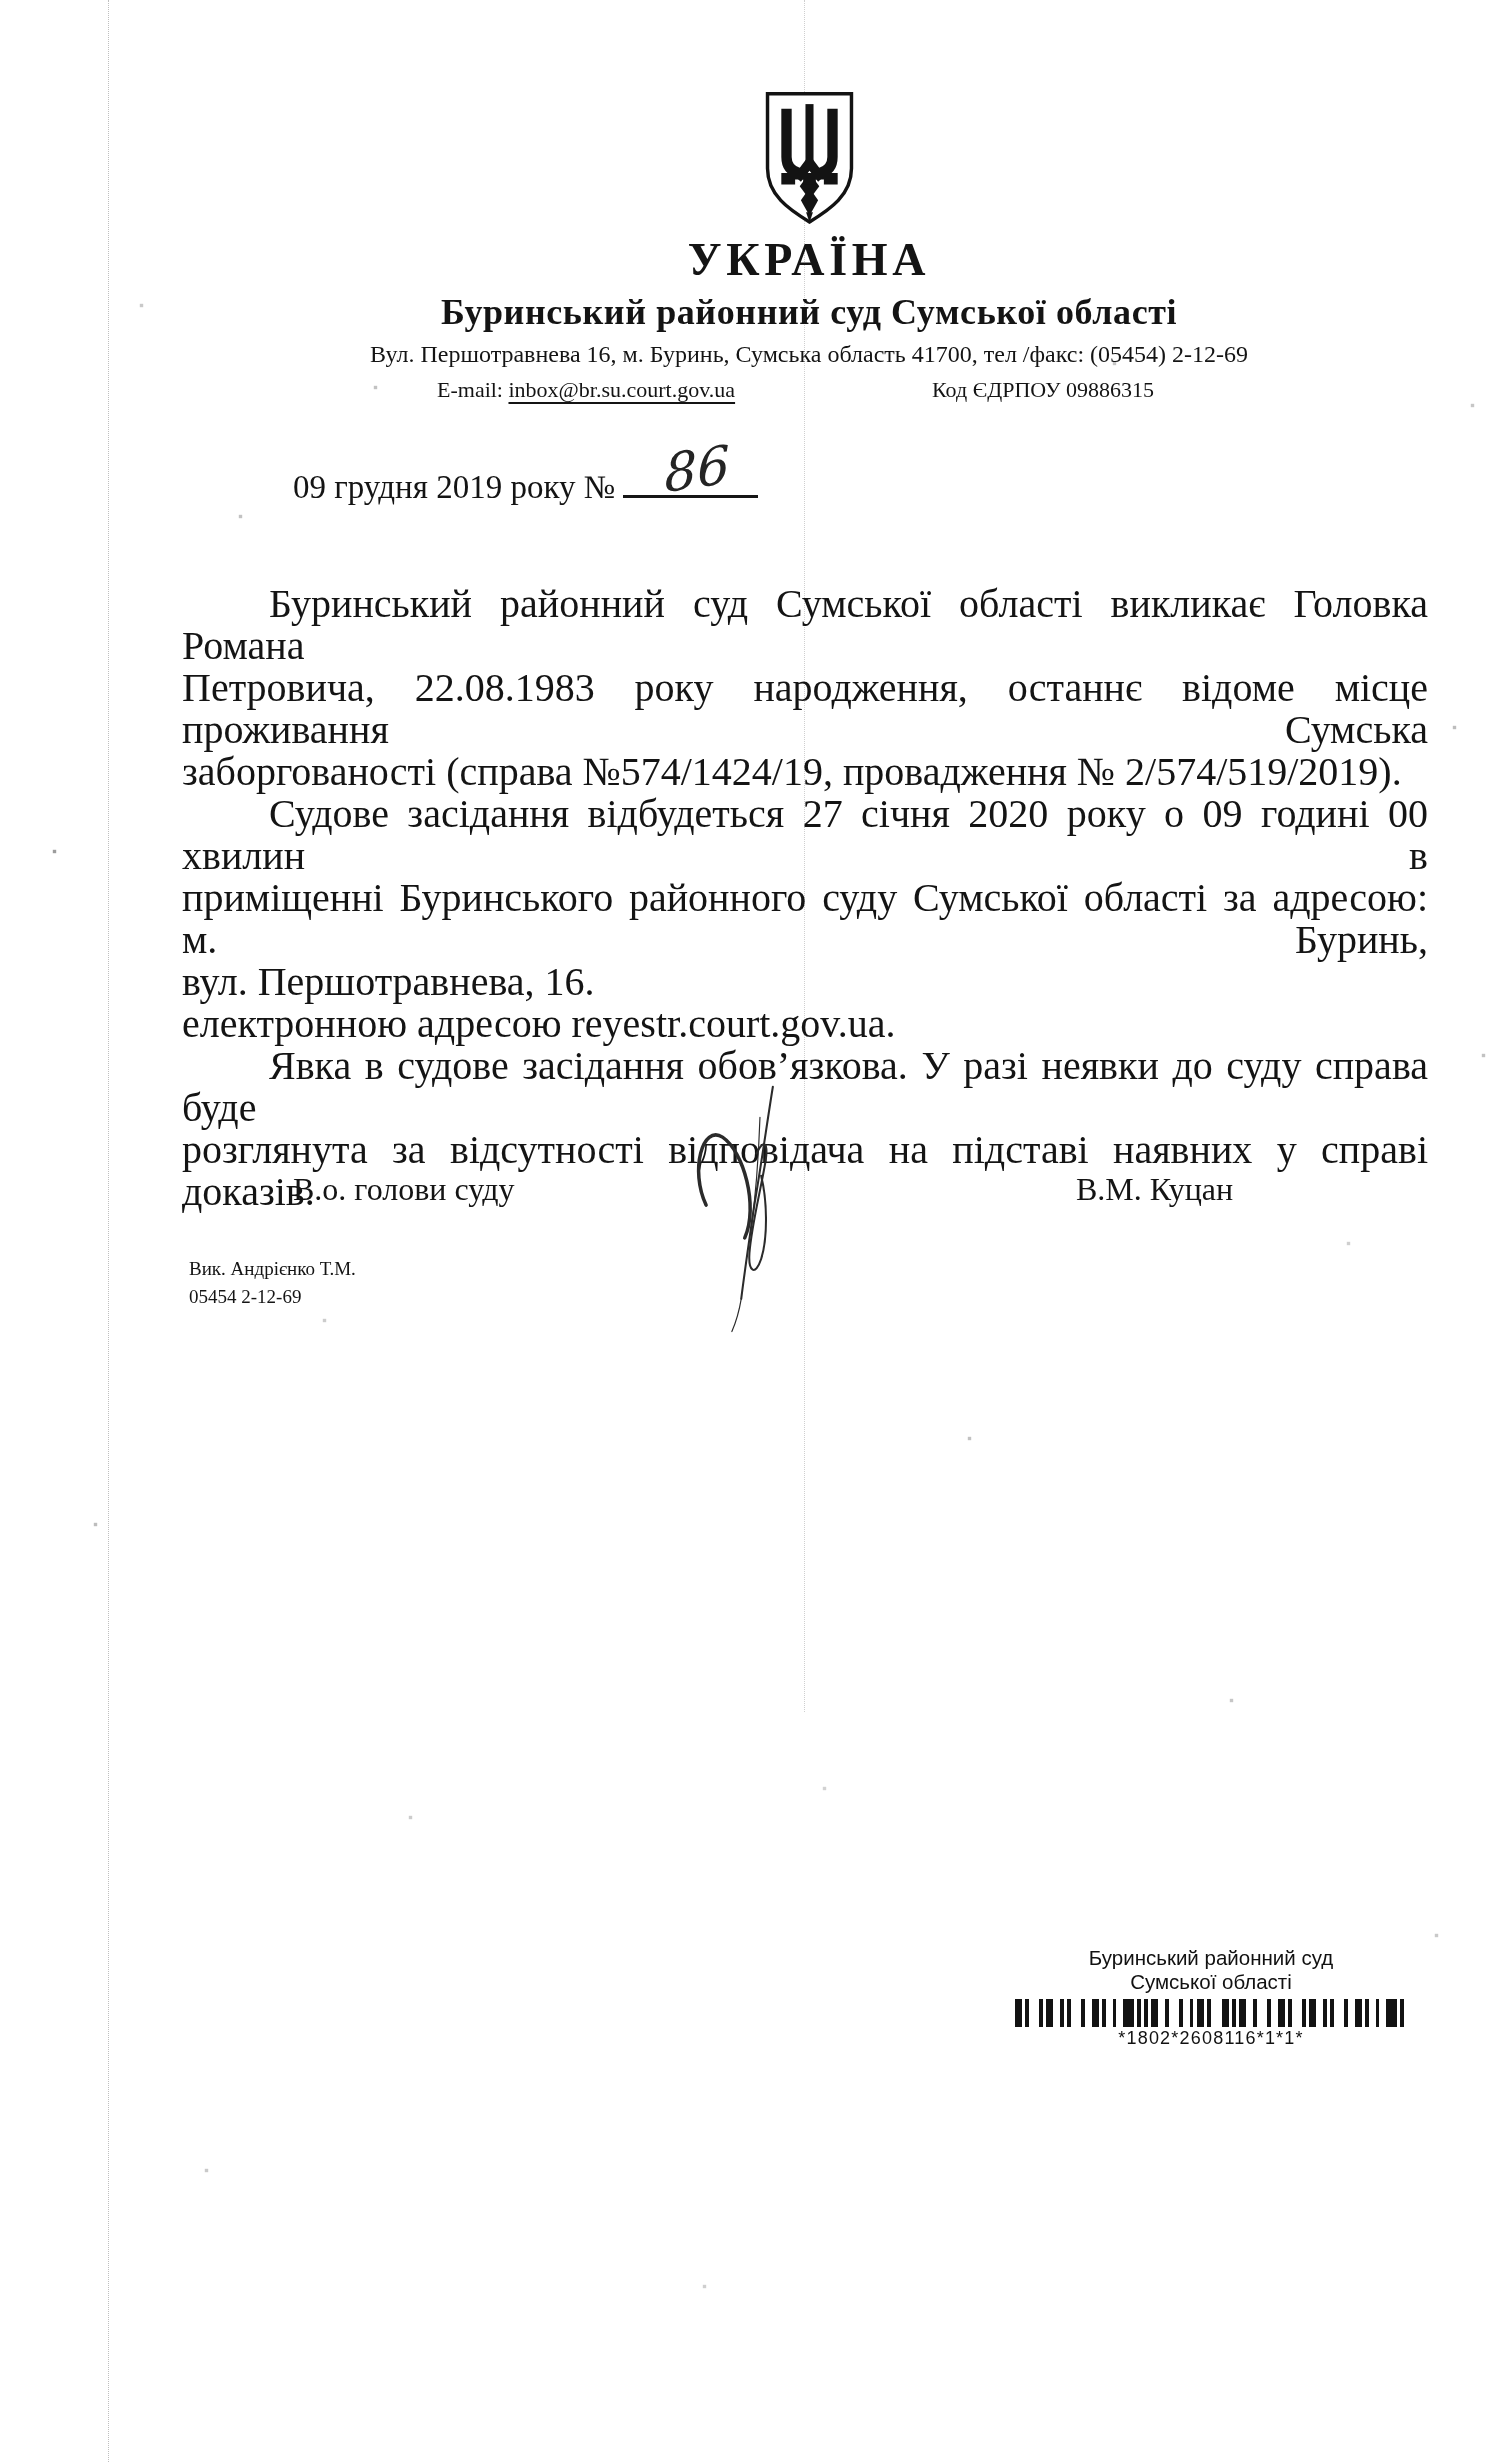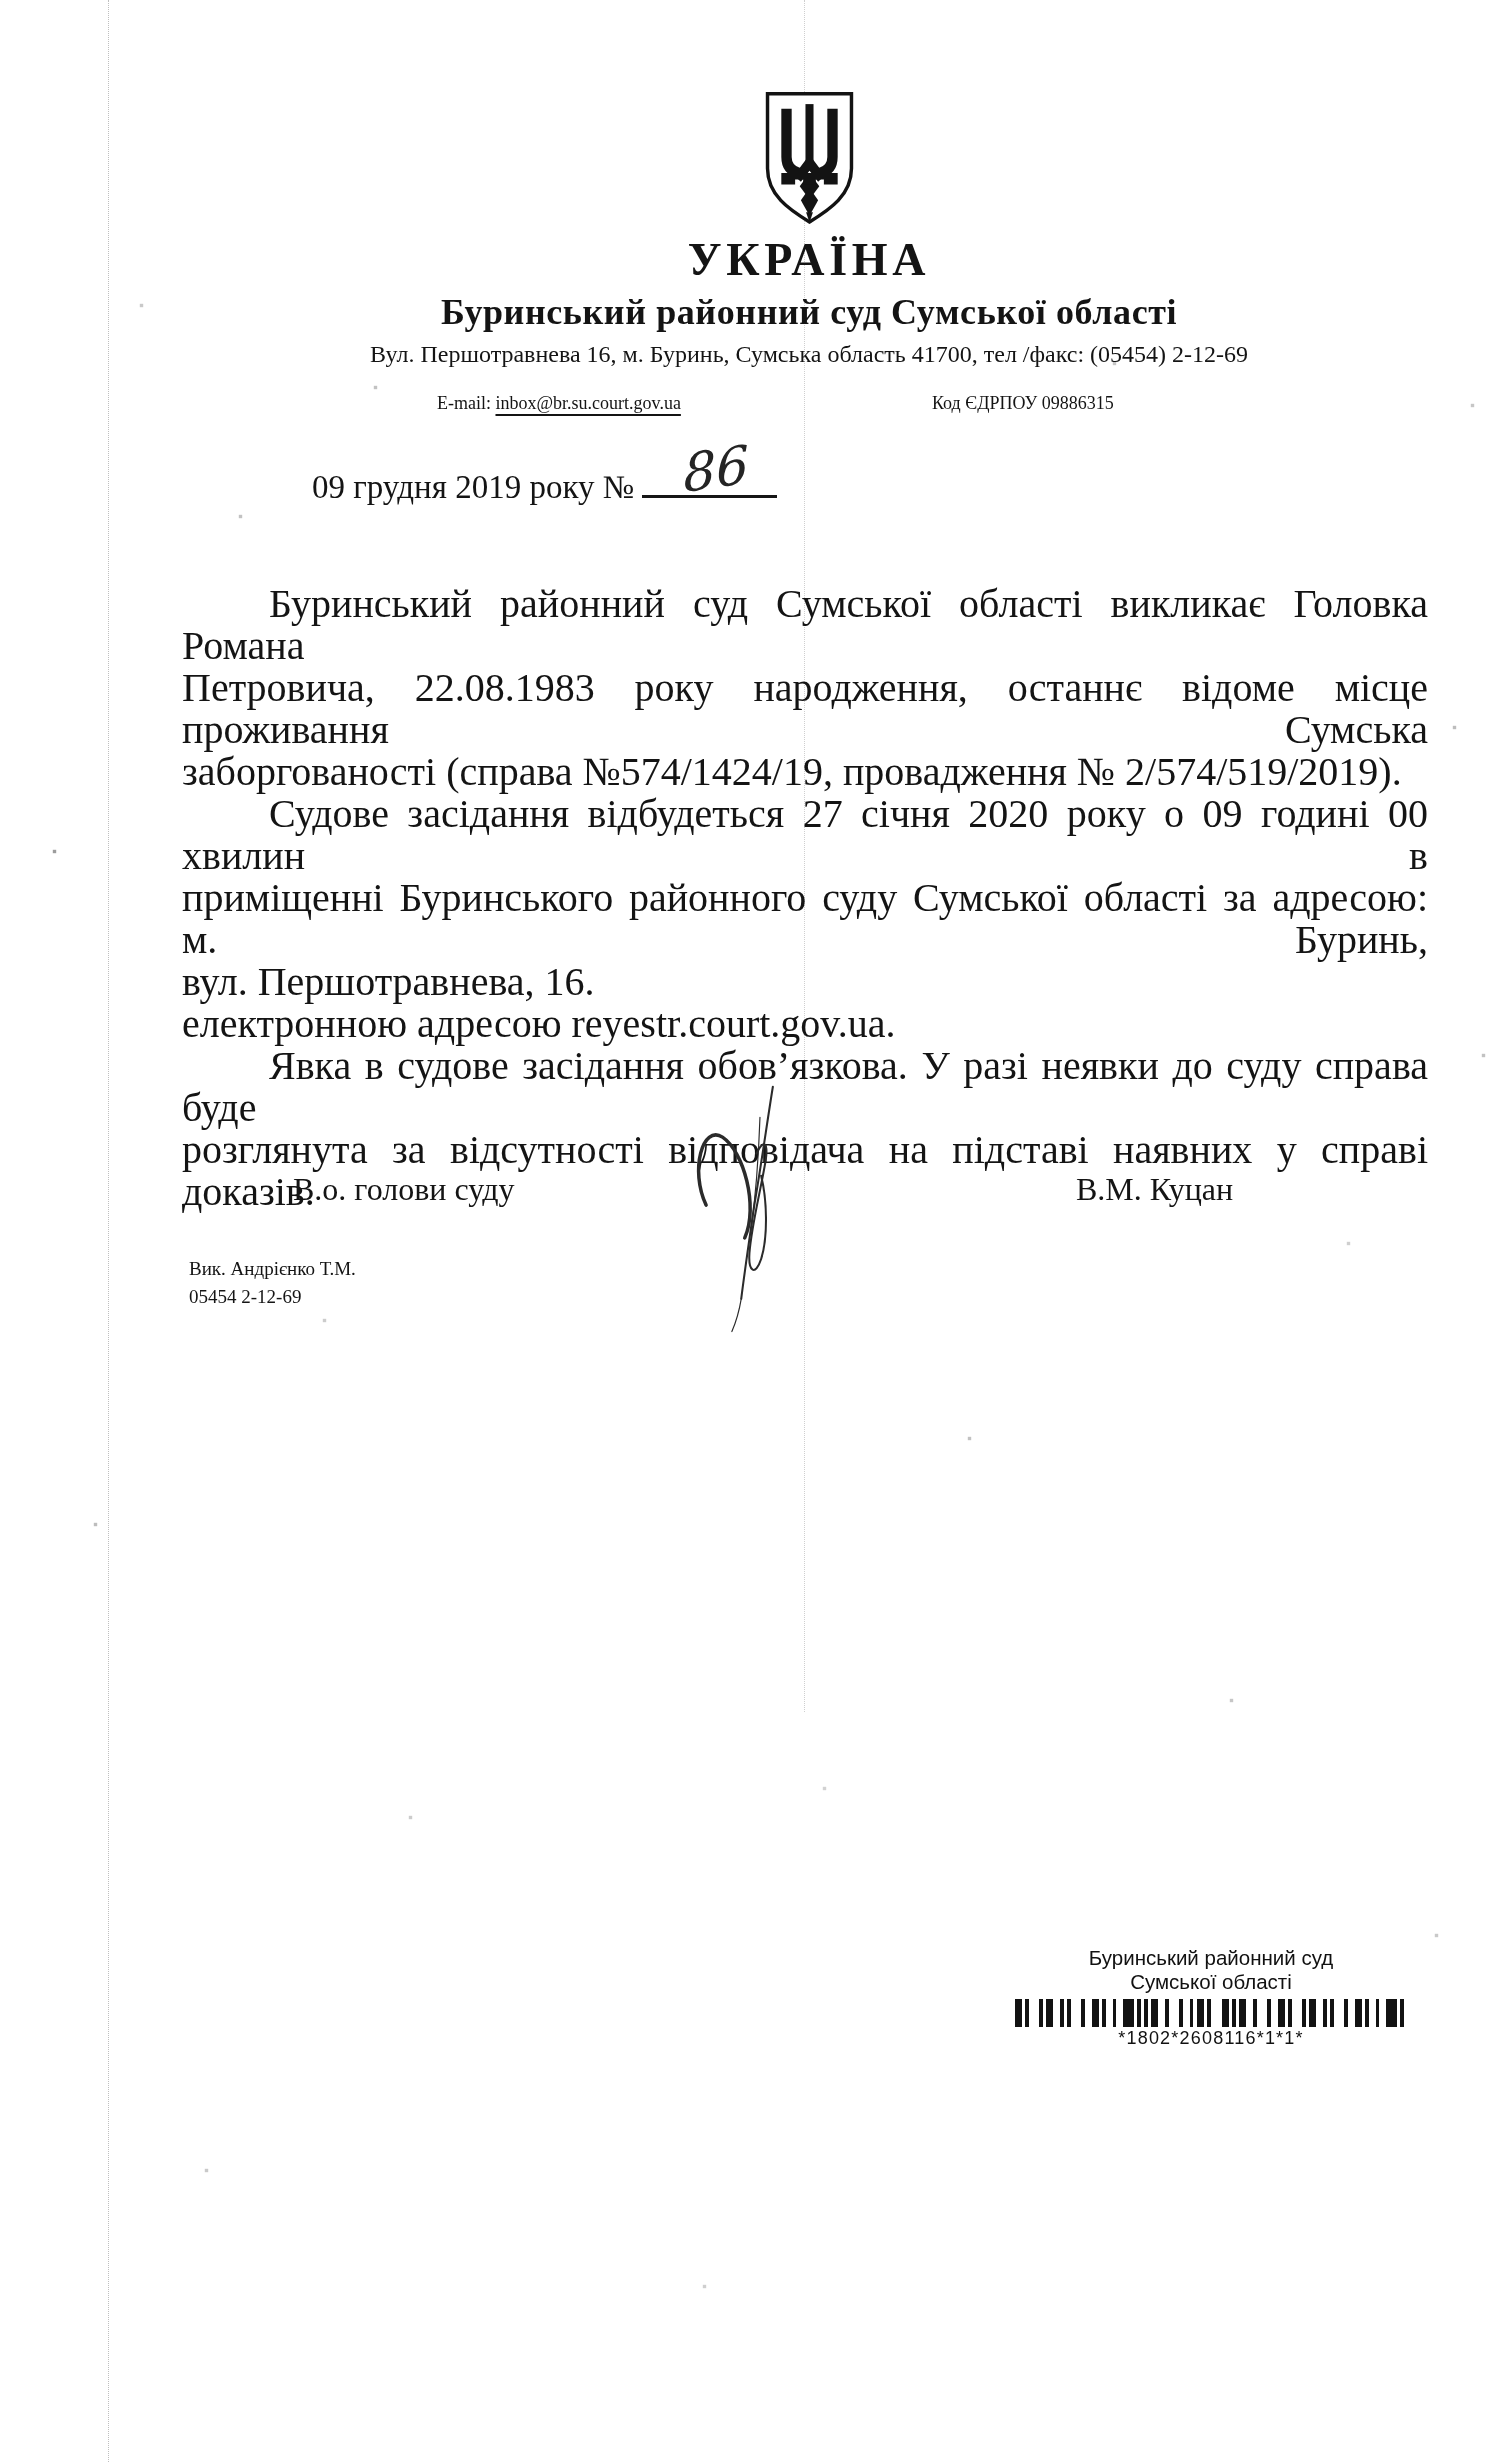--- a/index.html
+++ b/index.html
@@ -21,26 +21,26 @@
       1231px 1700px 0 1.2px #c6c6c6, 206px 2170px 0 1.2px #c9c9c9, 704px 2286px 0 1.2px #cfcfcf,
       1436px 1935px 0 1.2px #c9c9c9, 95px 1524px 0 1.2px #bdbdbd, 1483px 1055px 0 1.2px #c2c2c2,
       1114px 363px 0 1.2px #c6c6c6, 324px 1320px 0 1.2px #cccccc, 824px 1788px 0 1.2px #d2d2d2,
       141px 305px 0 1.2px #c9c9c9, 375px 387px 0 1.2px #c2c2c2, 1348px 1243px 0 1.2px #cfcfcf;}
   
   .letterhead{position:absolute;left:179px;top:0;width:1260px;text-align:center;}
   .coat{display:block;margin:88px auto 0;width:101px;height:138px;}
   .country{margin-top:7px;font-size:46px;font-weight:bold;letter-spacing:4.7px;}
   .court-name{margin-top:4.7px;font-size:36px;font-weight:bold;letter-spacing:0.6px;}
   .address{margin-top:8.2px;font-size:24px;}
-  .email-row{position:relative;margin-top:25px;height:30.5px;font-size:18px;text-align:left;}
+  .email-row{position:relative;margin-top:9px;height:30.5px;font-size:22px;text-align:left;}
   .email-wrap{position:absolute;left:258px;}
   .email-link{text-decoration:underline;text-decoration-thickness:1.8px;text-underline-offset:4.7px;}
   .edrpou{position:absolute;left:753px;}
   
-  .ref-line{position:absolute;left:293px;top:469px;font-size:33px;white-space:nowrap;margin-left:19px;}
+  .ref-line{position:absolute;left:293px;top:469px;font-size:33px;white-space:nowrap;}
   .number-underline{display:inline-block;position:relative;width:135px;height:26px;
     border-bottom:3.5px solid #161616;vertical-align:baseline;}
   .handwritten-number{position:absolute;left:41px;top:-30.5px;
     font-family:"DejaVu Serif", serif;font-style:italic;font-size:52px;color:#242424;
     transform:rotate(-9deg) skewX(-8deg);transform-origin:center;}
   
   .body-text{position:absolute;left:182px;top:583px;width:1246px;font-size:40px;line-height:42px;}
   .para{margin:0;}
   .body-line{text-align:justify;text-align-last:justify;}
   .body-line.last{text-align-last:left;font-family:Liberation Serif, serif;}

